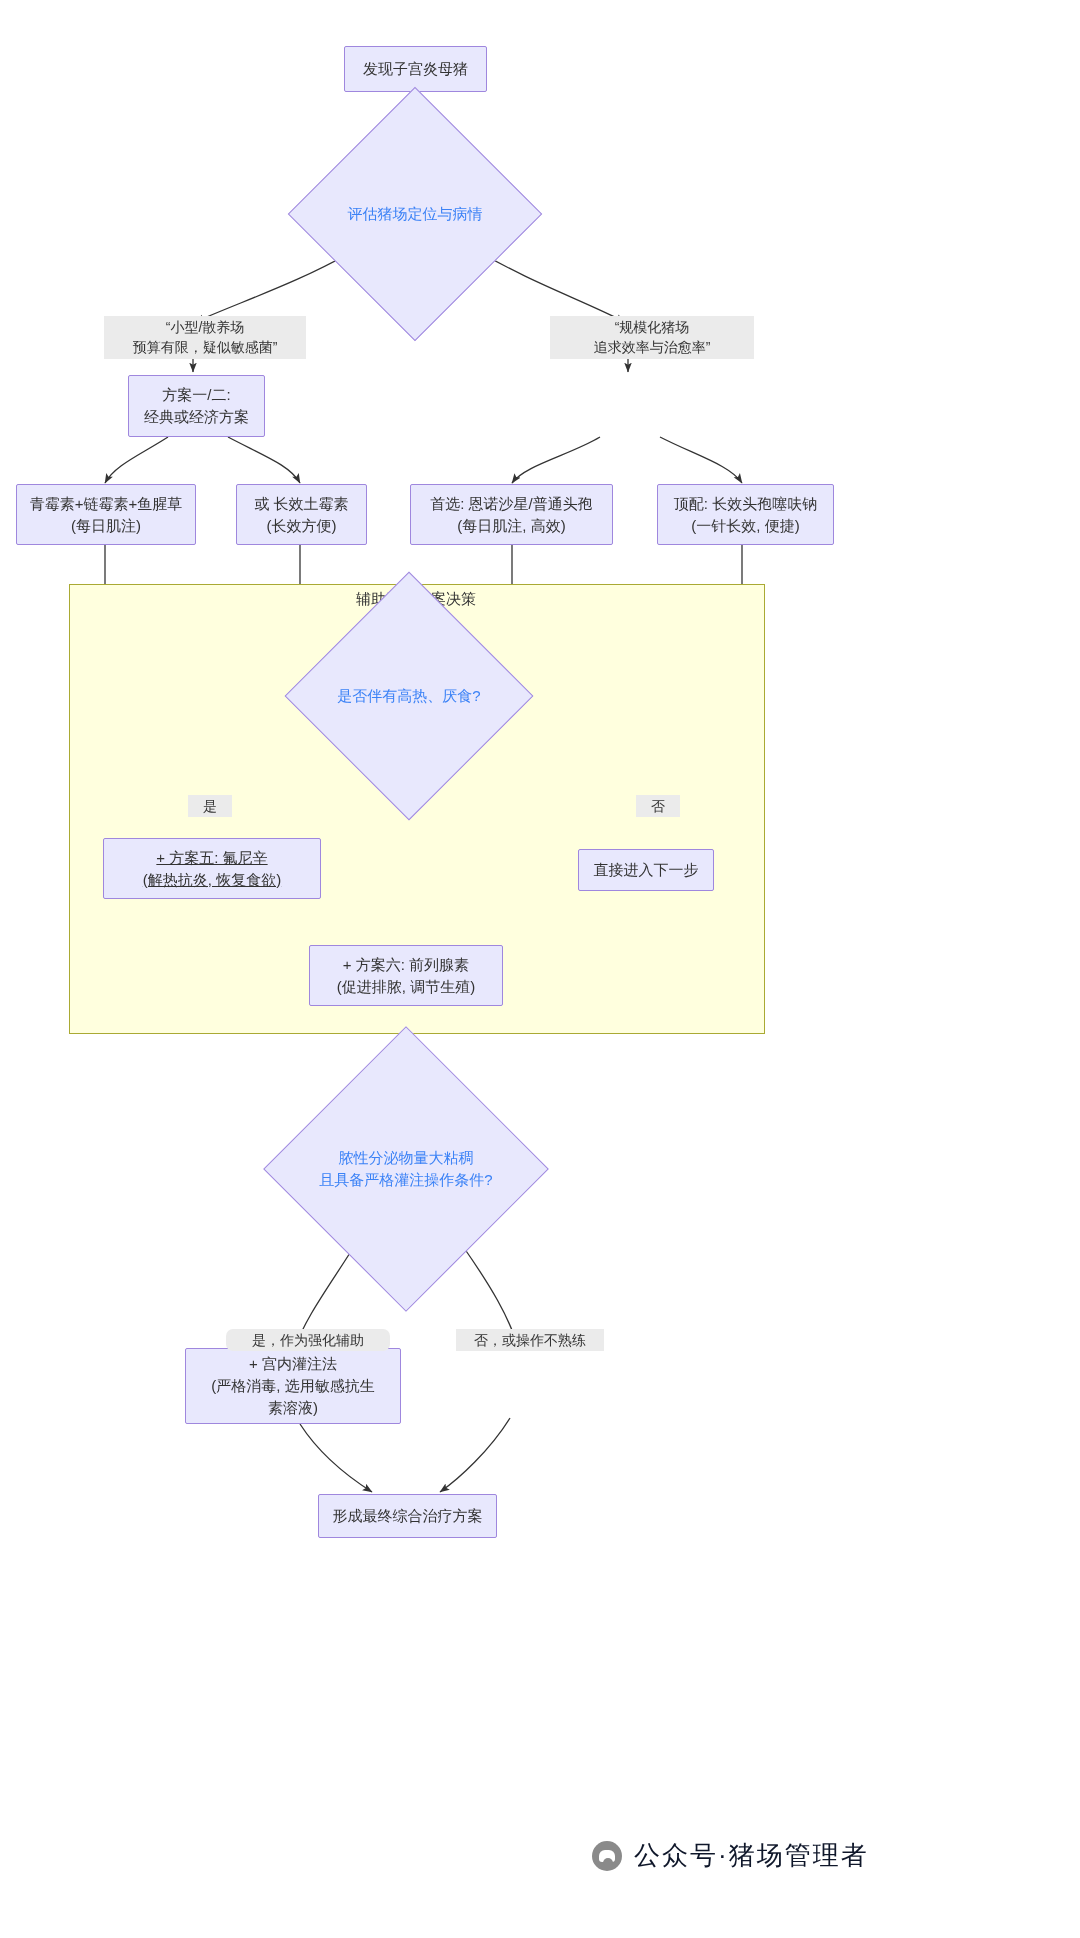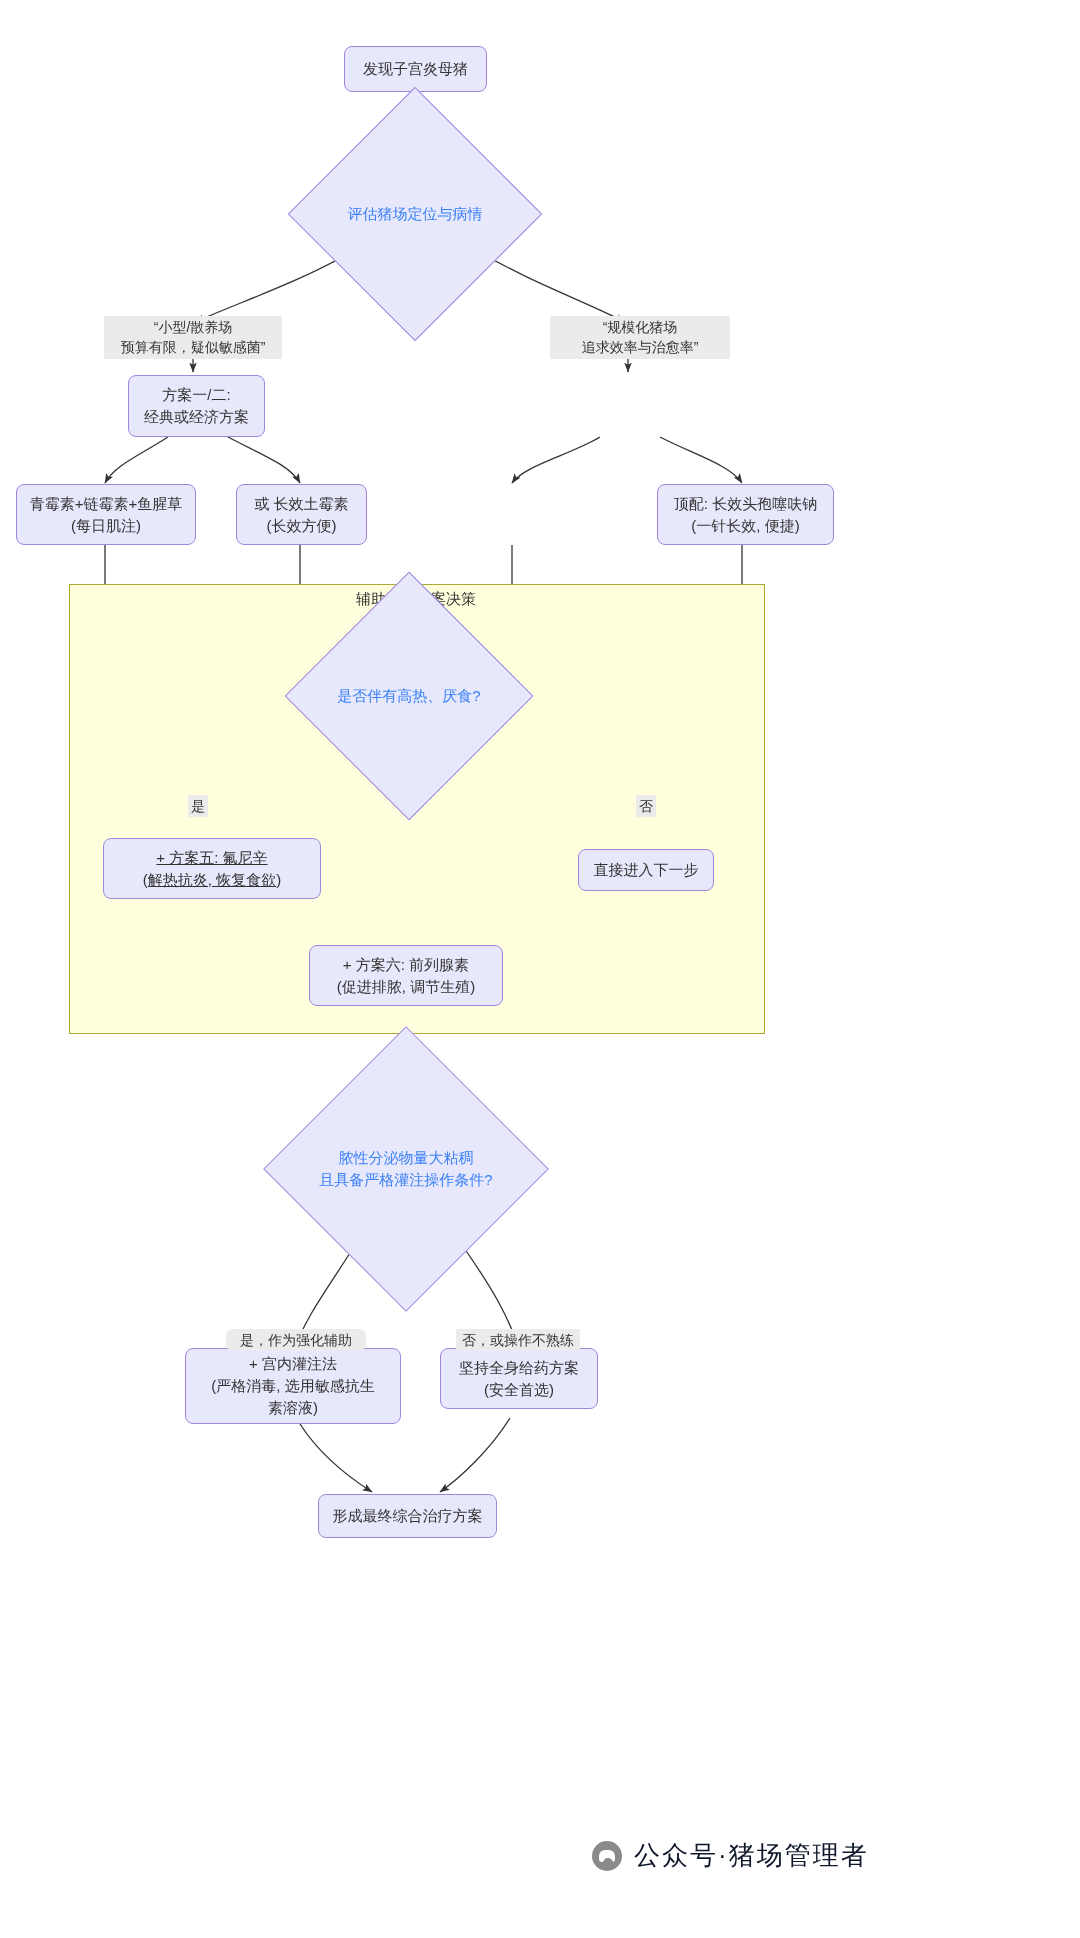--- a/index.html
+++ b/index.html
@@ -21,21 +21,21 @@
     text-align:center;
     color:#333333;
     font-size:15px;
     line-height:1.45;
     white-space:pre-line;
     z-index:3;
   }
   .box{
     background:#e8e8fd;
     border:1px solid #9f87de;
-    border-radius:8px;
+    border-radius:2px;
     padding:6px 10px;
   }
   .diamond-wrap{
     position:absolute;
     z-index:3;
     display:flex;align-items:center;justify-content:center;
   }
   .diamond-shape{
     position:absolute;left:0;top:0;width:100%;height:100%;
     background:#e8e8fd;
@@ -51,21 +51,21 @@
 
   
   .edge-label{
     position:absolute;
     background:#ebebeb;
     color:#333333;
     font-size:14px;
     line-height:1.45;
     text-align:center;
     white-space:pre-line;
-    padding:1px 0;
+    padding:1px 12px;
     z-index:4;
   }
 
   
   .subgraph{
     position:absolute;
     background:#ffffde;
     border:1px solid #aaaa33;
     z-index:1;
   }
@@ -171,20 +171,22 @@
   <div class="edge-label" style="left:550px;top:316px;width:180px;">“规模化猪场
 追求效率与治愈率”</div>
 
   <div class="node box" style="left:128px;top:375px;width:137px;height:62px;">方案一/二:
 经典或经济方案</div>
 
   <div class="node box" style="left:16px;top:484px;width:180px;height:61px;">青霉素+链霉素+鱼腥草
 (每日肌注)</div>
   <div class="node box" style="left:236px;top:484px;width:131px;height:61px;">或 长效土霉素
 (长效方便)</div>
+  <div class="node box" style="left:410px;top:484px;width:203px;height:61px;">首选: 恩诺沙星/普通头孢
+(每日肌注, 高效)</div>
   <div class="node box" style="left:657px;top:484px;width:177px;height:61px;">顶配: 长效头孢噻呋钠
 (一针长效, 便捷)</div>
 
   <div class="diamond-wrap" style="left:321px;top:608px;width:176px;height:176px;">
     <div class="diamond-shape"></div>
     <div class="diamond-label" style="width:200px;">是否伴有高热、厌食?</div>
   </div>
 
   <div class="edge-label" style="left:188px;top:795px;width:20px;">是</div>
   <div class="edge-label" style="left:636px;top:795px;width:20px;">否</div>
@@ -201,22 +203,20 @@
     <div class="diamond-label" style="width:240px;">脓性分泌物量大粘稠
 且具备严格灌注操作条件?</div>
   </div>
 
   <div class="edge-label" style="left:226px;top:1329px;width:140px;border-radius:7px;">是，作为强化辅助</div>
   <div class="edge-label" style="left:456px;top:1329px;width:124px;text-align:center;">否，或操作不熟练</div>
 
   <div class="node box" style="left:185px;top:1348px;width:216px;height:76px;">+ 宫内灌注法
 (严格消毒, 选用敏感抗生
 素溶液)</div>
-  <div class="node box" style="left:440px;top:1348px;width:158px;height:61px;">坚持全身给药方案
-(安全首选)</div>
 
   <div class="node box" style="left:318px;top:1494px;width:179px;height:44px;">形成最终综合治疗方案</div>
 
   <div class="watermark" style="left:592px;top:1838px;">
     <span class="wm-logo"></span>
     <span>公众号·猪场管理者</span>
   </div>
 
 </div>
 

